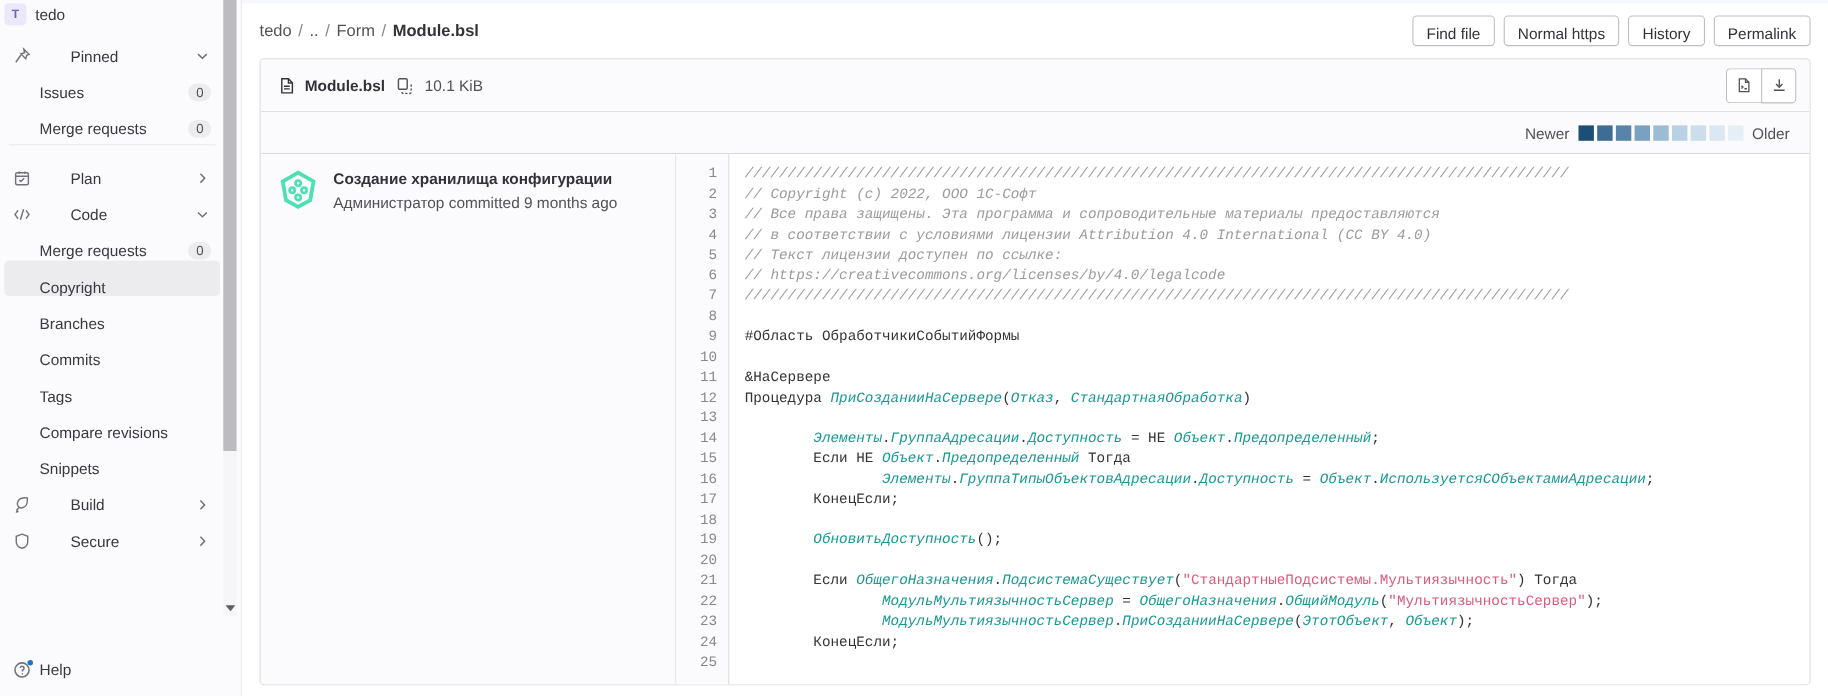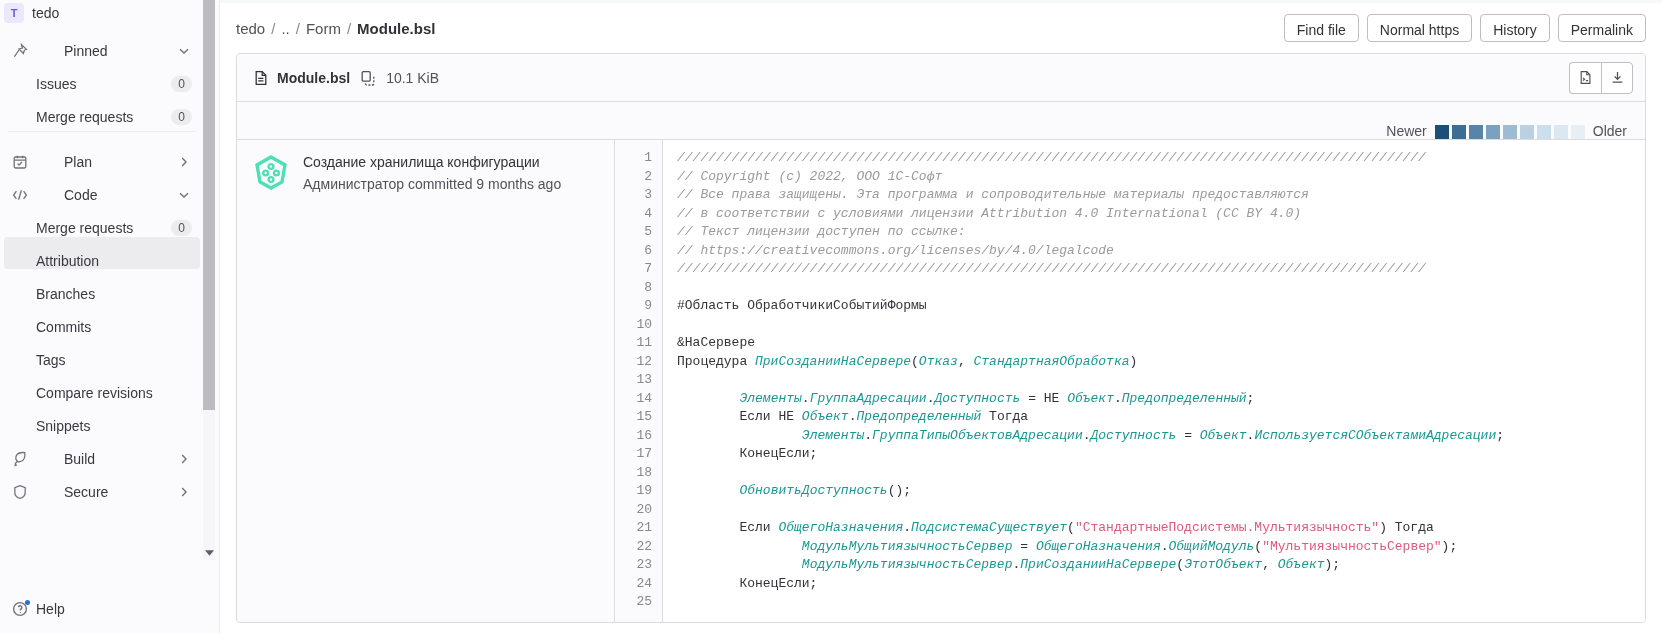--- a/index.html
+++ b/index.html
@@ -116,35 +116,35 @@
   .icon-btn {
     width: 32px; height: 32px; border: 1px solid #bfbfc3; background: #fff;
     display: flex; align-items: center; justify-content: center; color: #535158;
     cursor: pointer;
   }
   .icon-btn:first-child { border-radius: 4px 0 0 4px; border-right: none; }
   .icon-btn:last-child { border-radius: 0 4px 4px 0; }
 
   .blame-legend-row {
     height: 38px; background: #fbfafd; border-bottom: 1px solid #dcdcde;
-    display: flex; align-items: flex-end; justify-content: flex-end;
+    display: flex; align-items: center; justify-content: flex-end;
     padding-right: 18px; gap: 8px;
   }
   .legend-label { font-size: 14px; color: #535158; }
   .legend-swatches { display: flex; gap: 3px; }
   .legend-swatches i { width: 14px; height: 14px; display: block; }
 
   .blame-body { display: flex; height: 484px; overflow: hidden; }
   .commit-col {
     width: 378px; flex: 0 0 378px; border-right: 1px solid #dcdcde;
     background: #fbfafd; padding: 12px 14px 0 16px;
     display: flex; gap: 14px;
   }
   .commit-avatar { width: 36px; height: 36px; flex: 0 0 36px; margin-top: 2px; }
-  .commit-title { font-weight: 400; font-size: 14px; color: #333238; line-height: 20px; }
+  .commit-title { font-weight: 700; font-size: 14px; color: #333238; line-height: 20px; }
   .commit-meta { font-size: 14px; color: #535158; line-height: 20px; margin-top: 2px; }
 
   .code-wrap { flex: 1 1 auto; display: flex; overflow: hidden; background: #fff; }
   .ln-col {
     width: 48px; flex: 0 0 48px; text-align: right;
     padding: 9px 10px 0 0; border-right: 1px solid #dcdcde;
     background: #fbfafd; color: #89888d;
     font-family: "Liberation Mono", monospace; font-size: 13px; line-height: 18.5px;
     white-space: pre;
   }
@@ -216,21 +216,21 @@
             <span class="lbl">Code</span>
             <span class="chev"><svg viewBox="0 0 16 16" width="16" height="16" fill="none" stroke="currentColor" stroke-width="1.4">
                 <path d="M4 6.2L8 10l4-3.8"></path>
               </svg></span>
           </div>
           <div class="sb-item sub">
             <span class="lbl">Merge requests</span>
             <span class="count">0</span>
           </div>
           <div class="sb-item sub active">
-            <span class="lbl">Attribution</span>
+            <span class="lbl">Copyright</span>
           </div>
           <div class="sb-item sub">
             <span class="lbl">Branches</span>
           </div>
           <div class="sb-item sub">
             <span class="lbl">Commits</span>
           </div>
           <div class="sb-item sub">
             <span class="lbl">Tags</span>
           </div>

